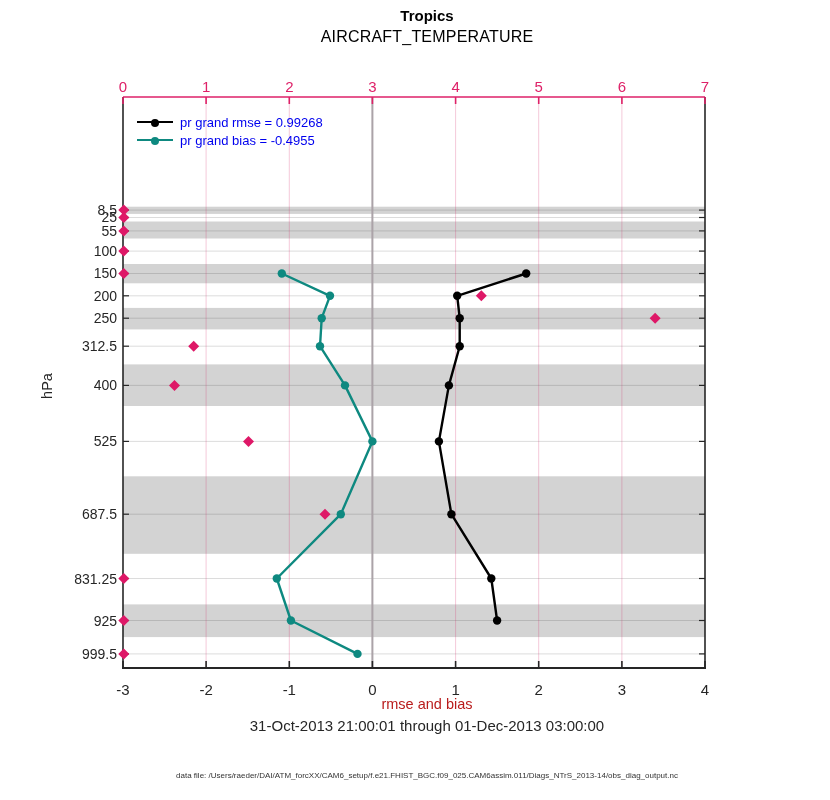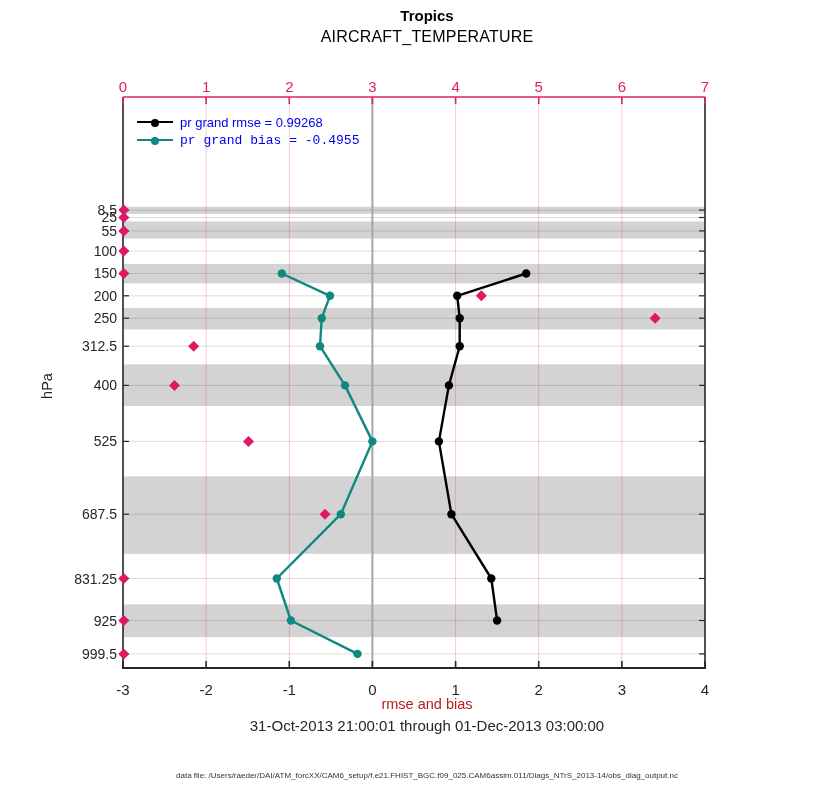--- a/index.html
+++ b/index.html
@@ -177,21 +177,21 @@
     <div class="legend-row">
       <span class="legend-sample" id="sample-rmse" style="border-top-color: rgb(0, 0, 0);">
           <span class="dot" style="background: rgb(0, 0, 0);"></span>
         </span>
       <span class="legend-label" style="color: rgb(0, 0, 238); text-align: right;">pr grand rmse = 0.99268</span>
     </div>
     <div class="legend-row">
       <span class="legend-sample" id="sample-bias" style="border-top-color: rgb(14, 137, 128);">
           <span class="dot" style="background: rgb(14, 137, 128);"></span>
         </span>
-      <span class="legend-label" style="color: rgb(0, 0, 238); font-family: Liberation Mono, monospace;">pr grand bias = -0.4955</span>
+      <span class="legend-label" style="color: rgb(0, 0, 238);">pr grand bias = -0.4955</span>
     </div>
   </div>
 
   <div id="ylabel">hPa</div>
   <div id="xlabel" class="ctext">rmse and bias</div>
   <div id="timespan" class="ctext">31-Oct-2013 21:00:01 through 01-Dec-2013 03:00:00</div>
   <div id="datafile" class="ctext">data file: /Users/raeder/DAI/ATM_forcXX/CAM6_setup/f.e21.FHIST_BGC.f09_025.CAM6assim.011/Diags_NTrS_2013-14/obs_diag_output.nc</div>
 </div>
 
 </body></html>

